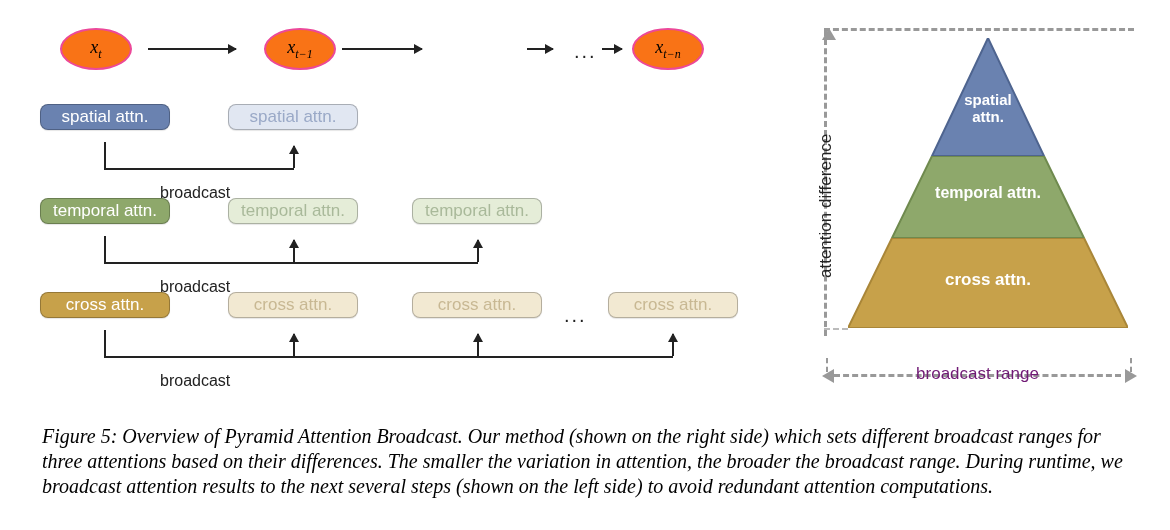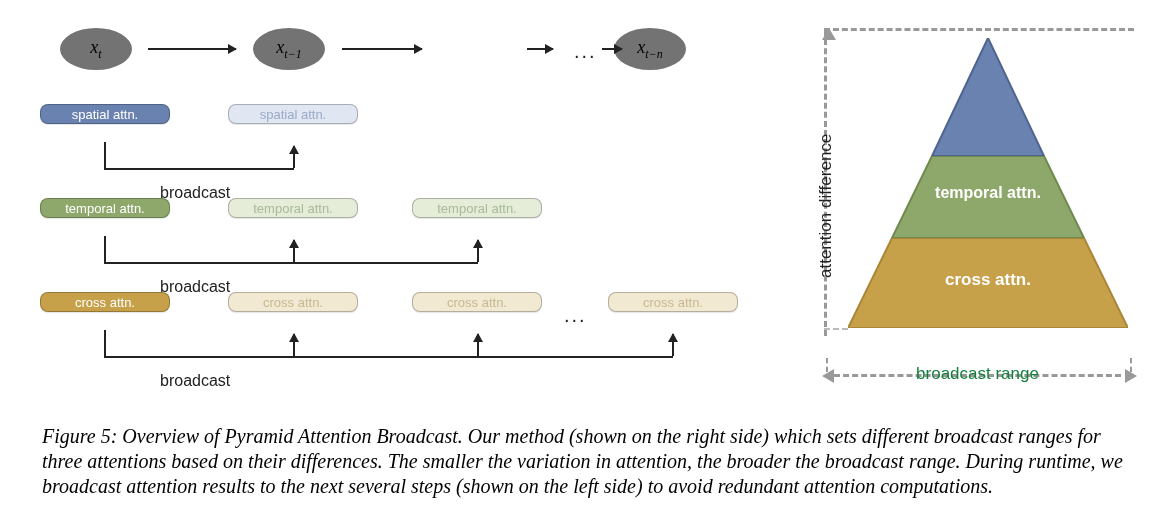--- a/index.html
+++ b/index.html
@@ -12,36 +12,36 @@
     overflow: hidden;
   }
   .figure { position: absolute; left: 40px; top: 28px; width: 1095px; height: 370px; }
 
   
   .left { position: absolute; left: 0; top: 0; width: 760px; height: 370px; }
 
   .node-oval {
     position: absolute;
     width: 72px; height: 42px;
-    border: 2px solid #737373;
+    border: 2px solid #ec4899;
     border-radius: 50%;
-    background: #737373;
+    background: #f97316;
     display: flex; align-items: center; justify-content: center;
     font-family: "Times New Roman", serif;
     font-style: italic;
     font-size: 18px;
   }
   .node-oval .sub { font-size: 12px; font-style: italic; vertical-align: sub; }
 
   .attn-box {
     position: absolute;
-    width: 130px; height: 20px;
+    width: 130px; height: 26px;
     border-radius: 8px;
     display: flex; align-items: center; justify-content: center;
-    font-size: 13px;
+    font-size: 17px;
     font-weight: 400;
     color: #fff;
     border: 1.5px solid rgba(0,0,0,0.25);
     box-shadow: 0 1px 1px rgba(0,0,0,0.1);
   }
   .spatial  { background: #6a82b0; }
   .temporal { background: #8ea86b; }
   .cross    { background: #c7a14a; }
 
   .ghost.spatial  { background: #e1e7f2; color: #9aa9c7; }
@@ -94,21 +94,21 @@
   }
   .x-axis-wrap { position: absolute; left: 0; top: 308px; width: 315px; height: 2px; }
   .x-arrow-head-r::after {
     content: ''; position: absolute; right: -2px; top: 33px;
     border-left: 12px solid #999; border-top: 7px solid transparent; border-bottom: 7px solid transparent;
   }
   .x-arrow-head-l::before {
     content: ''; position: absolute; left: 2px; top: 33px;
     border-right: 12px solid #999; border-left: 0; border-top: 7px solid transparent; border-bottom: 7px solid transparent;
   }
-  .x-label { position: absolute; top: 28px; left: 0; right: 0; text-align: center; font-size: 17px; color: #15803d; }
+  .x-label { position: absolute; top: 28px; left: 0; right: 0; text-align: center; font-size: 17px; color: #701a75; }
   .tick { position: absolute; width: 0; height: 14px; border-left: 2px dashed #999; }
 
   .pyramid { position: absolute; left: 28px; top: 10px; width: 280px; height: 290px; }
   .tri { position: absolute; left: 0; right: 0; display:flex; align-items:center; justify-content:center; color:#fff; font-weight:600; }
   .tri .inner { position:absolute; text-align:center; width:100%; }
 
   .tri-top    { top: 0;   height: 118px; }
   .tri-mid    { top: 118px; height: 82px; }
   .tri-bot    { top: 200px; height: 90px; }
   .tri svg { position: absolute; left:0; top:0; width:100%; height:100%; }
@@ -123,24 +123,24 @@
 </head>
 <body>
 
 <div class="figure">
 
   <div class="left">
 
     <div class="node-oval" style="left:20px;  top:0;">
       <span>x<span class="sub">t</span></span>
     </div>
-    <div class="node-oval" style="left:213px; top:0;">
+    <div class="node-oval" style="left:224px; top:0;">
       <span>x<span class="sub">t−1</span></span>
     </div>
-    <div class="node-oval" style="left:574px; top:0;">
+    <div class="node-oval" style="left:592px; top:0;">
       <span>x<span class="sub">t−n</span></span>
     </div>
     <span class="ellipsis" style="left:534px; top:12px;">...</span>
 
     <div class="h-arrow" style="left:108px; top:20px; width:88px;"></div>
     <div class="h-arrow" style="left:302px; top:20px; width:80px;"></div>
     <div class="h-arrow" style="left:487px; top:20px; width:26px;"></div>
     <div class="h-arrow" style="left:562px; top:20px; width:20px;"></div>
 
     <div class="attn-box spatial" style="left:0; top:76px;">
@@ -195,20 +195,24 @@
 
     <div class="y-axis-dash"></div>
     <div class="x-axis-dash" style="top:0;"></div>
     <span class="axis-label" style="left:-4px; top:250px;">attention difference</span>
 
     <div class="pyramid">
       <div class="tri tri-top">
         <svg viewBox="0 0 280 118" preserveAspectRatio="none">
           <polygon points="140,0 196,118 84,118" fill="#6a82b0" stroke="#4e648f" stroke-width="2"></polygon>
         </svg>
+        <div class="inner" style="top:54px; font-size:15px; line-height:1.1;">
+          <div>spatial</div>
+            <div>attn.</div>
+        </div>
 
       </div>
       <div class="tri tri-mid">
         <svg viewBox="0 0 280 82" preserveAspectRatio="none">
           <polygon points="84,0 196,0 236,82 44,82" fill="#8ea86b" stroke="#6f8a4e" stroke-width="2"></polygon>
         </svg>
         <div class="inner" style="top:28px; font-size:16px;">temporal attn.</div>
       </div>
       <div class="tri tri-bot">
         <svg viewBox="0 0 280 90" preserveAspectRatio="none">

